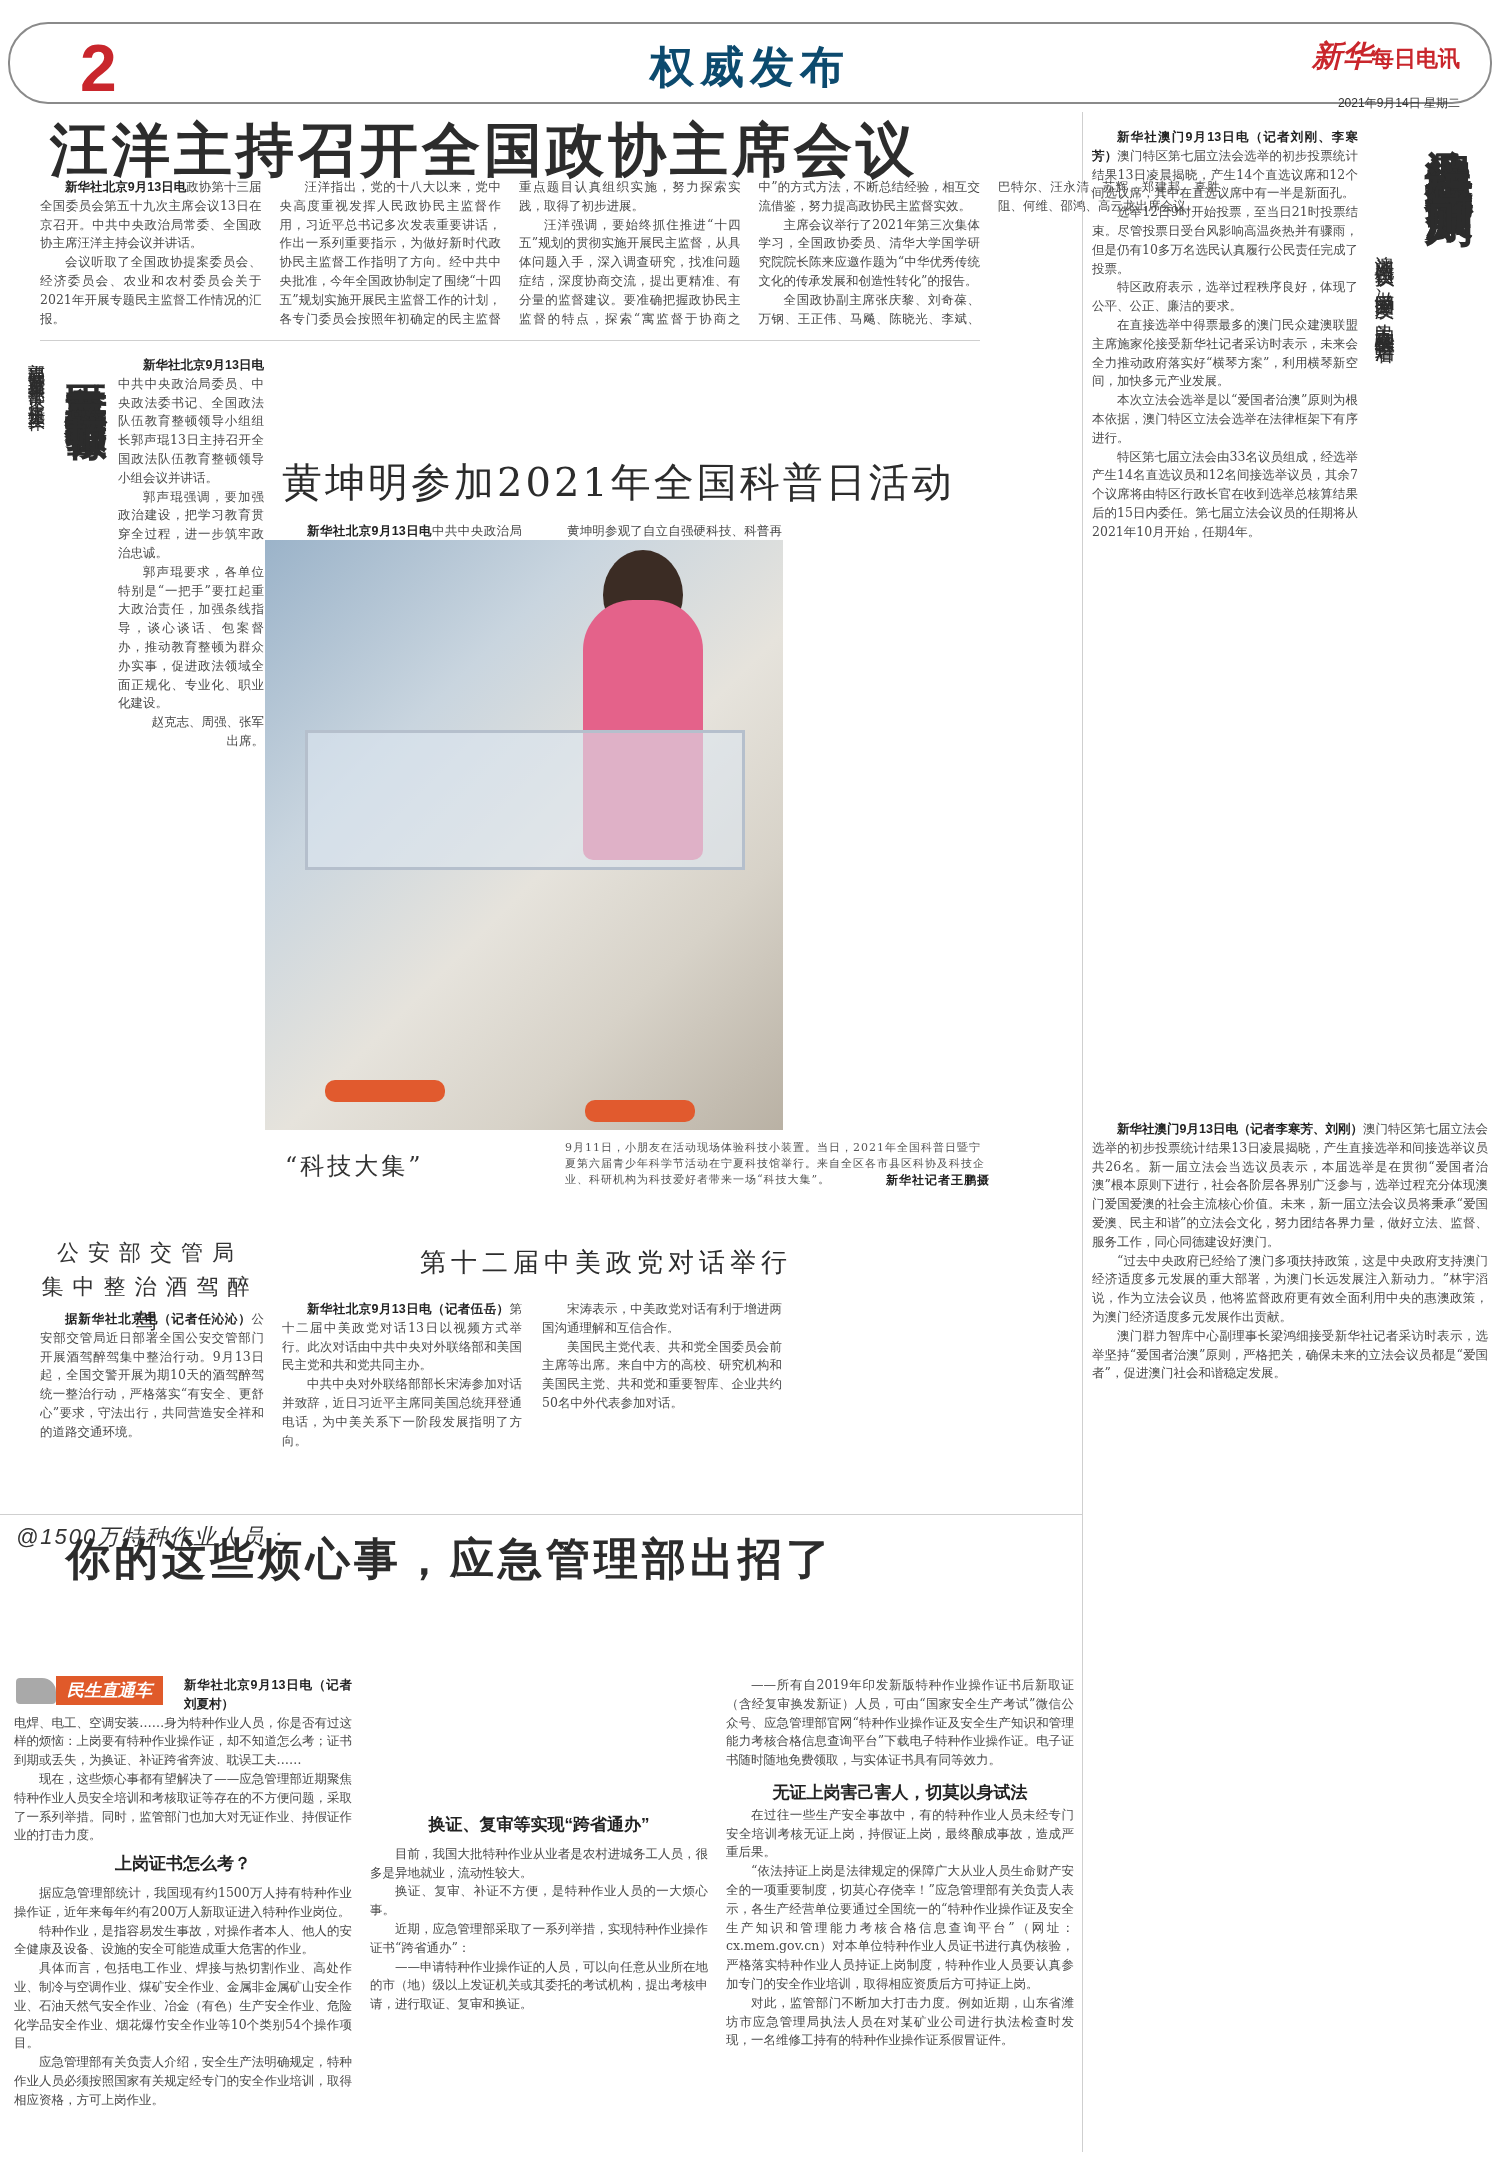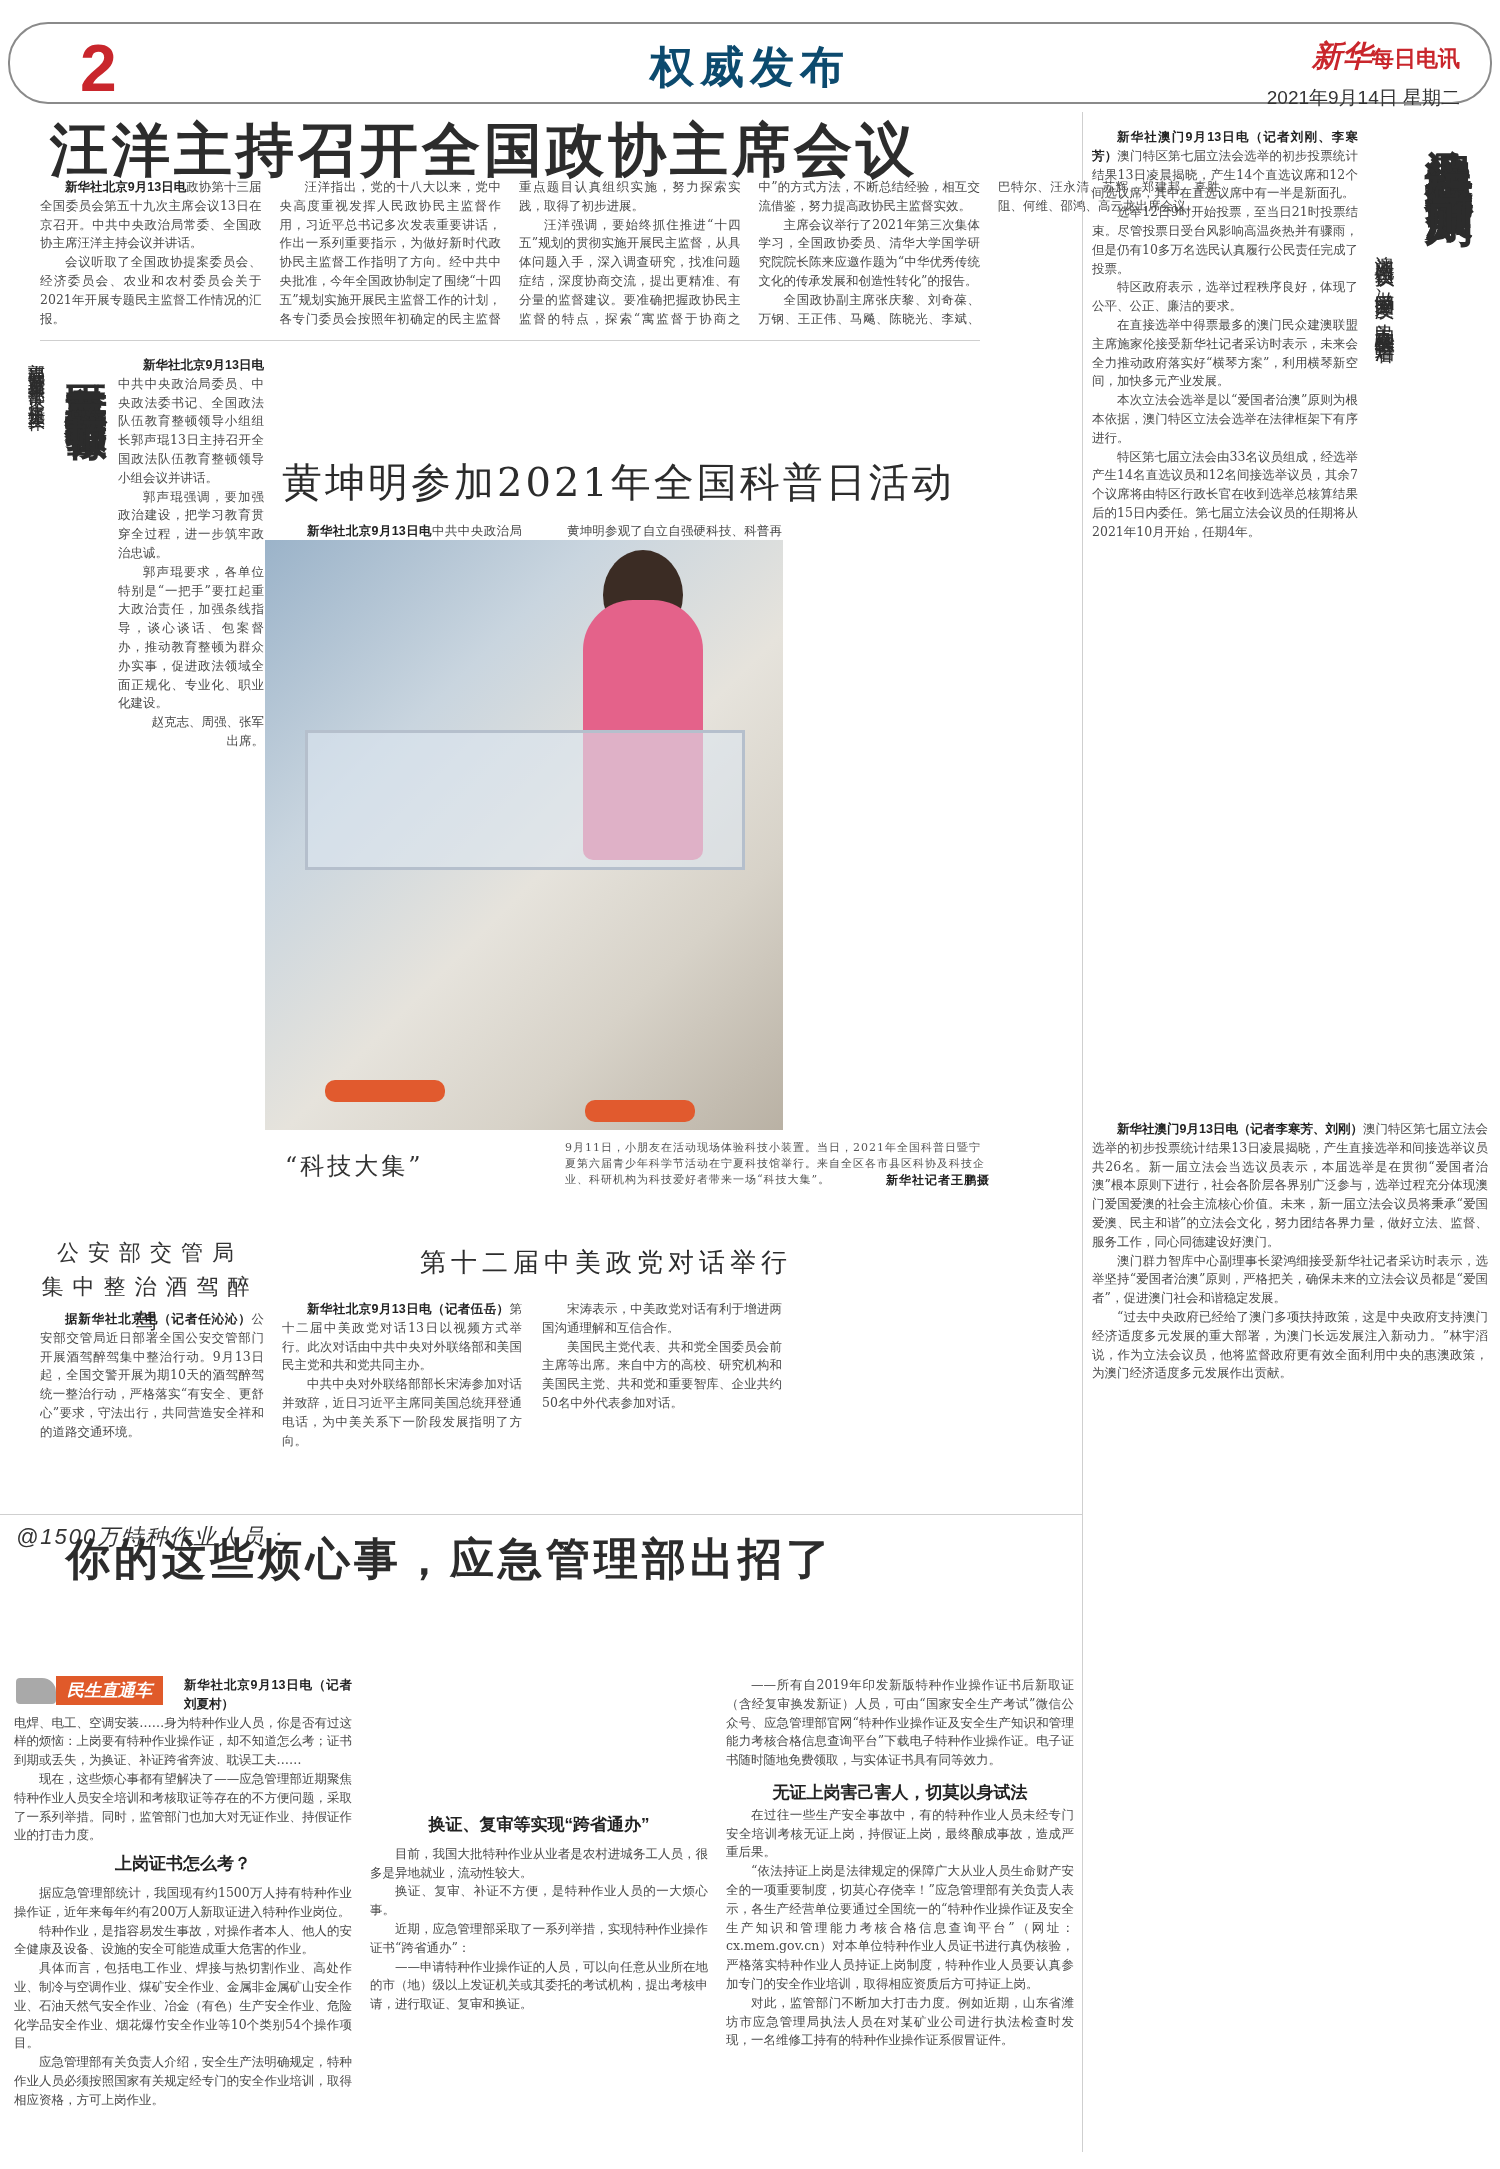--- a/index.html
+++ b/index.html
@@ -5,21 +5,21 @@
 *{box-sizing:border-box;margin:0;padding:0}
 html,body{width:1500px;height:2169px;background:#f4f4f2;overflow:hidden}
 body{font-family:"DejaVu Serif","Liberation Serif",serif;color:#3a3a3a;position:relative}
 .page{position:absolute;left:0;top:0;width:1500px;height:2169px;background:#fff}
 .masthead{position:absolute;left:8px;top:22px;width:1484px;height:82px;border:2px solid #8a8a8a;border-radius:40px}
 .mast-num{position:absolute;left:70px;top:6px;font-family:"Liberation Sans",sans-serif;font-size:66px;font-weight:bold;color:#c9262c}
 .mast-title{position:absolute;left:0;width:100%;top:14px;text-align:center;font-size:44px;font-weight:bold;color:#0c4a6e;letter-spacing:6px}
 .mast-brand{position:absolute;right:30px;top:12px;text-align:right}
 .mast-brand .logo{font-size:30px;color:#c9262c;font-weight:bold;font-style:italic}
 .mast-brand .logo .sub{font-size:22px;font-style:normal}
-.mast-brand .date{font-family:"Liberation Sans",sans-serif;font-size:19px;color:#333;margin-top:8px}
+.mast-brand .date{font-family:"Liberation Sans",sans-serif;font-size:12px;color:#333;margin-top:18px}
 .abs{position:absolute}
 .h1{font-weight:bold;color:#2c2c2c;letter-spacing:4px;white-space:nowrap}
 .body{font-size:12.5px;line-height:18.8px;text-align:justify;color:#4a4a4a}
 .body p{text-indent:2em}
 .lead{font-family:"Liberation Sans",sans-serif;font-weight:bold;color:#222}
 .vert{writing-mode:vertical-rl;font-weight:bold;color:#2c2c2c}
 .photo{background:linear-gradient(135deg,#9bb3c9 0%,#c9d5df 30%,#e6e3dc 55%,#d7d2c8 75%,#b9b1a4 100%);overflow:hidden}
 .girl{position:absolute;right:80px;top:60px;width:120px;height:260px;border-radius:50px 50px 10px 10px;background:#e4628a}
 .girl-head{position:absolute;right:100px;top:10px;width:80px;height:90px;border-radius:50%;background:#3b2c24}
 .device{position:absolute;left:40px;top:190px;width:440px;height:140px;background:rgba(220,230,240,.6);border:3px solid #b5bfcc}
@@ -106,22 +106,22 @@
   <div class="abs body" style="left:1092px;top:128px;width:266px;height:960px;overflow:hidden;">
     <p><span class="lead">新华社澳门9月13日电（记者刘刚、李寒芳）</span><span>澳门特区第七届立法会选举的初步投票统计结果13日凌晨揭晓，产生14个直选议席和12个间选议席，其中在直选议席中有一半是新面孔。</span></p>
     <p>选举12日9时开始投票，至当日21时投票结束。尽管投票日受台风影响高温炎热并有骤雨，但是仍有10多万名选民认真履行公民责任完成了投票。</p>
     <p>特区政府表示，选举过程秩序良好，体现了公平、公正、廉洁的要求。</p>
     <p>在直接选举中得票最多的澳门民众建澳联盟主席施家伦接受新华社记者采访时表示，未来会全力推动政府落实好“横琴方案”，利用横琴新空间，加快多元产业发展。</p>
     <p>本次立法会选举是以“爱国者治澳”原则为根本依据，澳门特区立法会选举在法律框架下有序进行。</p>
     <p>特区第七届立法会由33名议员组成，经选举产生14名直选议员和12名间接选举议员，其余7个议席将由特区行政长官在收到选举总核算结果后的15日内委任。第七届立法会议员的任期将从2021年10月开始，任期4年。</p>
   </div>
   <div class="abs body" style="left:1092px;top:1120px;width:396px;height:1040px;overflow:hidden;">
     <p><span class="lead">新华社澳门9月13日电（记者李寒芳、刘刚）</span><span>澳门特区第七届立法会选举的初步投票统计结果13日凌晨揭晓，产生直接选举和间接选举议员共26名。新一届立法会当选议员表示，本届选举是在贯彻“爱国者治澳”根本原则下进行，社会各阶层各界别广泛参与，选举过程充分体现澳门爱国爱澳的社会主流核心价值。未来，新一届立法会议员将秉承“爱国爱澳、民主和谐”的立法会文化，努力团结各界力量，做好立法、监督、服务工作，同心同德建设好澳门。</span></p>
+    <p>“过去中央政府已经给了澳门多项扶持政策，这是中央政府支持澳门经济适度多元发展的重大部署，为澳门长远发展注入新动力。”林宇滔说，作为立法会议员，他将监督政府更有效全面利用中央的惠澳政策，为澳门经济适度多元发展作出贡献。</p>
     <p>澳门群力智库中心副理事长梁鸿细接受新华社记者采访时表示，选举坚持“爱国者治澳”原则，严格把关，确保未来的立法会议员都是“爱国者”，促进澳门社会和谐稳定发展。</p>
-    <p>“过去中央政府已经给了澳门多项扶持政策，这是中央政府支持澳门经济适度多元发展的重大部署，为澳门长远发展注入新动力。”林宇滔说，作为立法会议员，他将监督政府更有效全面利用中央的惠澳政策，为澳门经济适度多元发展作出贡献。</p>
   </div>
   <div class="rule" style="left:1082px;top:112px;width:1px;height:2040px;"></div>
 
   <div class="rule" style="left:0;top:1514px;width:1082px;height:1px;"></div>
   <div class="abs" style="left:16px;top:1522px;font-family:'Liberation Sans',sans-serif;font-style:italic;font-size:22px;color:#333;letter-spacing:2px;">@1500万特种作业人员：</div>
   <div class="abs h1" style="left:66px;top:1530px;font-size:44px;">你的这些烦心事，应急管理部出招了</div>
 
   <div class="abs badge" style="left:16px;top:1676px;">
     <div class="truck"></div>
     <div class="lbl">民生直通车</div>

